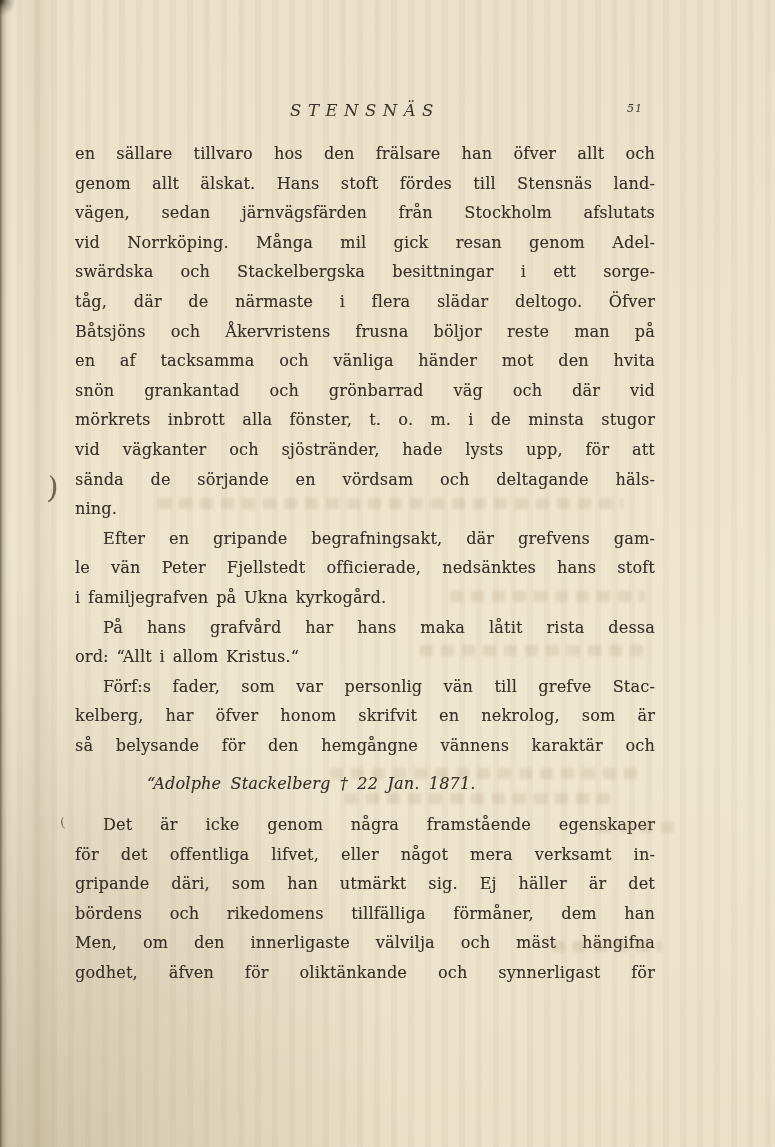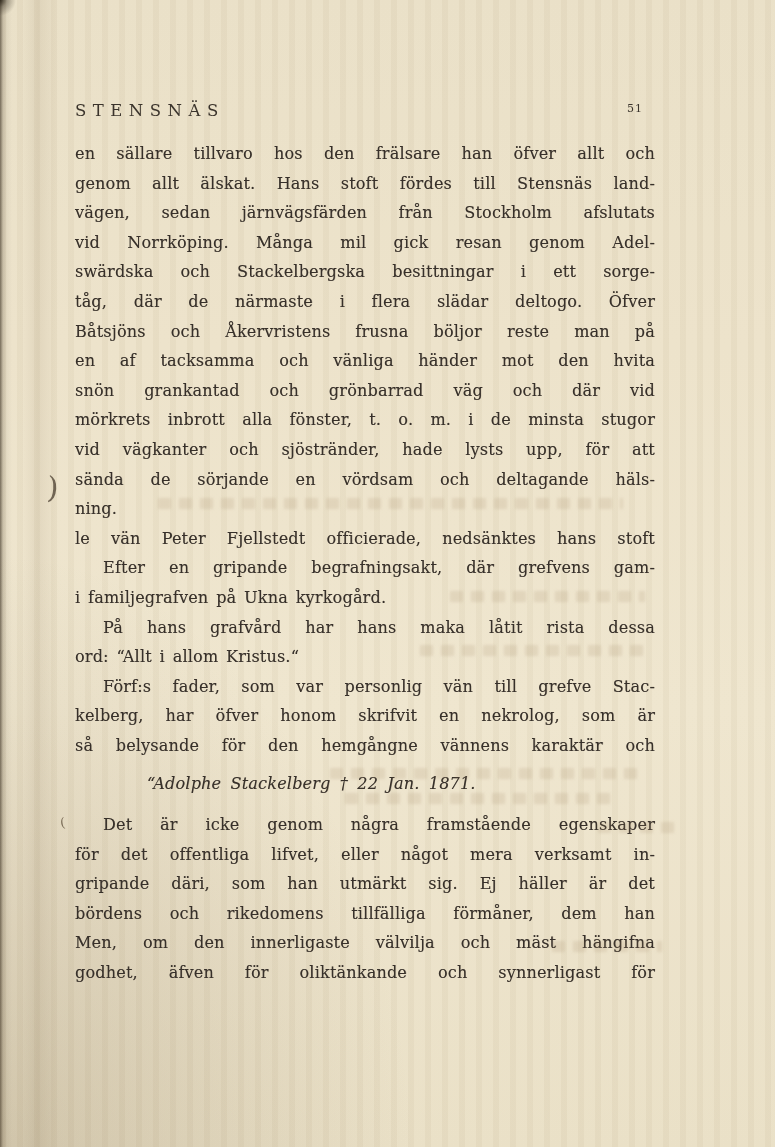--- a/index.html
+++ b/index.html
@@ -18,21 +18,22 @@
       linear-gradient(90deg, rgba(120,98,66,0) 22px, rgba(120,98,66,.10) 38px, rgba(120,98,66,0) 58px),
       repeating-linear-gradient(90deg, rgba(126,104,72,.045) 0px, rgba(126,104,72,.045) 6px, rgba(255,252,240,.05) 6px, rgba(255,252,240,.05) 17px),
       linear-gradient(180deg, #e9dfc6 0%, #ece2c9 30%, #eee5cd 62%, #e9dfc5 100%);
     background-color:var(--paper);
     overflow:hidden;
     font-family:"DejaVu Serif","Liberation Serif",serif;
     color:var(--ink);
   }
   .running-head{
     position:absolute;left:75px;top:101px;width:580px;height:26px;
-    text-align:left;
+    text-align:center;
+    font-style:italic;
   }
   .running-head .title{
     font-size:16.5px;letter-spacing:6.5px;
     color:#3b342c;
   }
   .running-head .pagenum{
     position:absolute;right:12px;top:1px;
     font-size:11px;letter-spacing:1px;color:#3b342c;
   }
   .textblock{
@@ -90,22 +91,22 @@
       <div class="line j">vid Norrköping. Många mil gick resan genom Adel-</div>
       <div class="line j">swärdska och Stackelbergska besittningar i ett sorge-</div>
       <div class="line j">tåg, där de närmaste i flera slädar deltogo. Öfver</div>
       <div class="line j">Båtsjöns och Åkervristens frusna böljor reste man på</div>
       <div class="line j">en af tacksamma och vänliga händer mot den hvita</div>
       <div class="line j">snön grankantad och grönbarrad väg och där vid</div>
       <div class="line j">mörkrets inbrott alla fönster, t. o. m. i de minsta stugor</div>
       <div class="line j">vid vägkanter och sjöstränder, hade lysts upp, för att</div>
       <div class="line j">sända de sörjande en vördsam och deltagande häls-</div>
       <div class="line l">ning.</div>
+      <div class="line j ind">Efter en gripande begrafningsakt, där grefvens gam-</div>
       <div class="line j">le vän Peter Fjellstedt officierade, nedsänktes hans stoft</div>
-      <div class="line j ind">Efter en gripande begrafningsakt, där grefvens gam-</div>
       <div class="line l">i familjegrafven på Ukna kyrkogård.</div>
       <div class="line j ind">På hans grafvård har hans maka låtit rista dessa</div>
       <div class="line l">ord: “Allt i allom Kristus.“</div>
       <div class="line j ind">Förf:s fader, som var personlig vän till grefve Stac-</div>
       <div class="line j">kelberg, har öfver honom skrifvit en nekrolog, som är</div>
       <div class="line j">så belysande för den hemgångne vännens karaktär och</div>
       <div class="line h">“Adolphe Stackelberg † 22 Jan. 1871.</div>
       <div class="line j ind">Det är icke genom några framstående egenskaper</div>
       <div class="line j">för det offentliga lifvet, eller något mera verksamt in-</div>
       <div class="line j">gripande däri, som han utmärkt sig. Ej häller är det</div>

